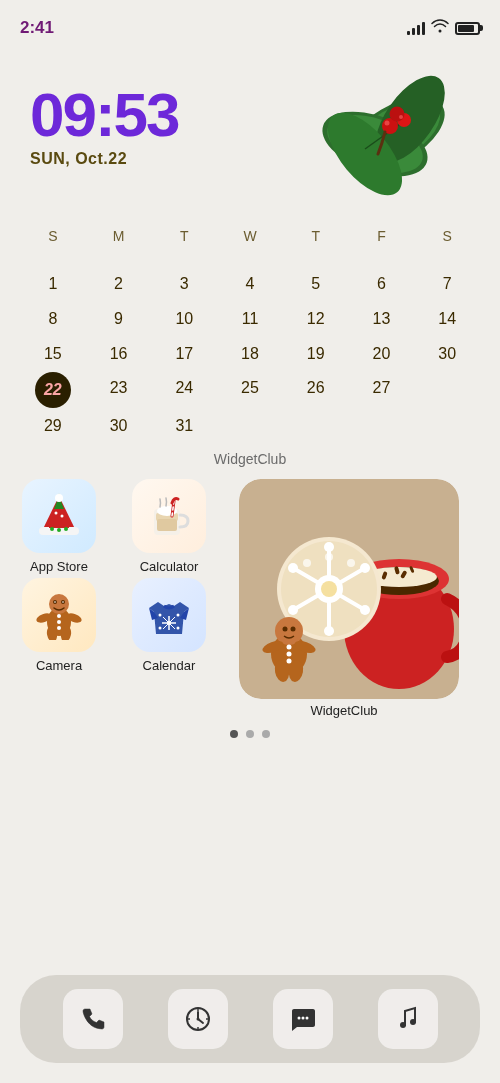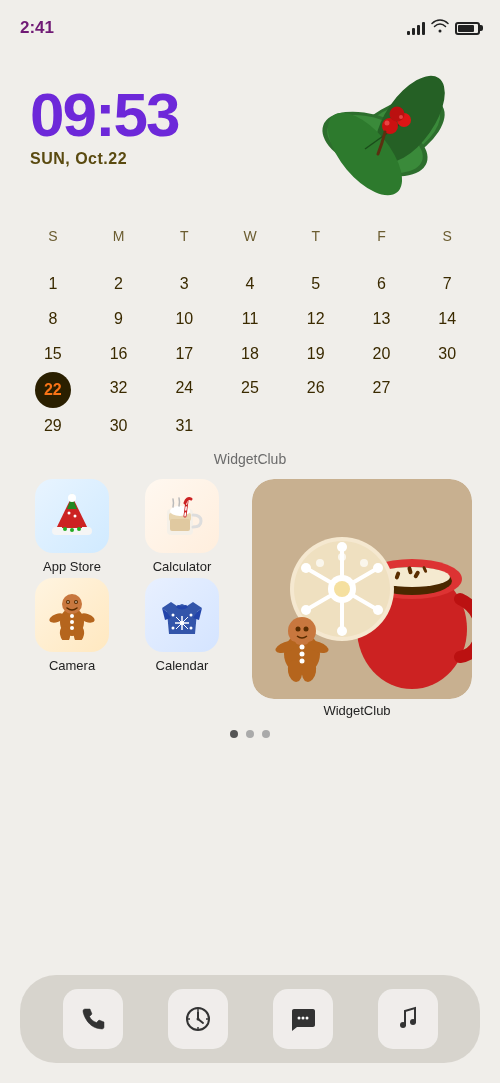--- a/index.html
+++ b/index.html
@@ -135,43 +135,44 @@
     .cal-cell {
       text-align: center;
       font-size: 16px;
       font-weight: 400;
       color: #3a2a00;
       padding: 6px 0;
       line-height: 1.3;
     }
     .cal-cell.today {
       background: #2a1f00;
-      color: #f97316;
+      color: #fca5a5;
       border-radius: 50%;
       width: 36px;
       height: 36px;
       display: flex;
       align-items: center;
       justify-content: center;
       margin: auto;
       font-weight: 600;
+      font-style: italic;
     }
     .cal-cell.empty { color: transparent; }
 
     
     .widgetclub-label {
       text-align: center;
       font-size: 14px;
       color: #6b6b6b;
       margin: 8px 0 12px;
     }
 
     
     .apps-section {
-      padding: 0 17px;
+      padding: 0 4px;
     }
     .app-item {
       width: 110px;
       display: flex;
       flex-direction: column;
       align-items: center;
     }
     .app-icon {
       width: 74px;
       height: 74px;
@@ -383,21 +384,21 @@
     <div class="cal-cell">16</div>
     <div class="cal-cell">17</div>
     <div class="cal-cell">18</div>
     <div class="cal-cell">19</div>
     <div class="cal-cell">20</div>
     <div class="cal-cell">30</div>
   </div>
 
   <div class="cal-row">
     <div class="cal-cell today">22</div>
-    <div class="cal-cell">32</div>
+    <div class="cal-cell">23</div>
     <div class="cal-cell">24</div>
     <div class="cal-cell">25</div>
     <div class="cal-cell">26</div>
     <div class="cal-cell">27</div>
   </div>
 
   <div class="cal-row">
     <div class="cal-cell">29</div>
     <div class="cal-cell">30</div>
     <div class="cal-cell">31</div>

